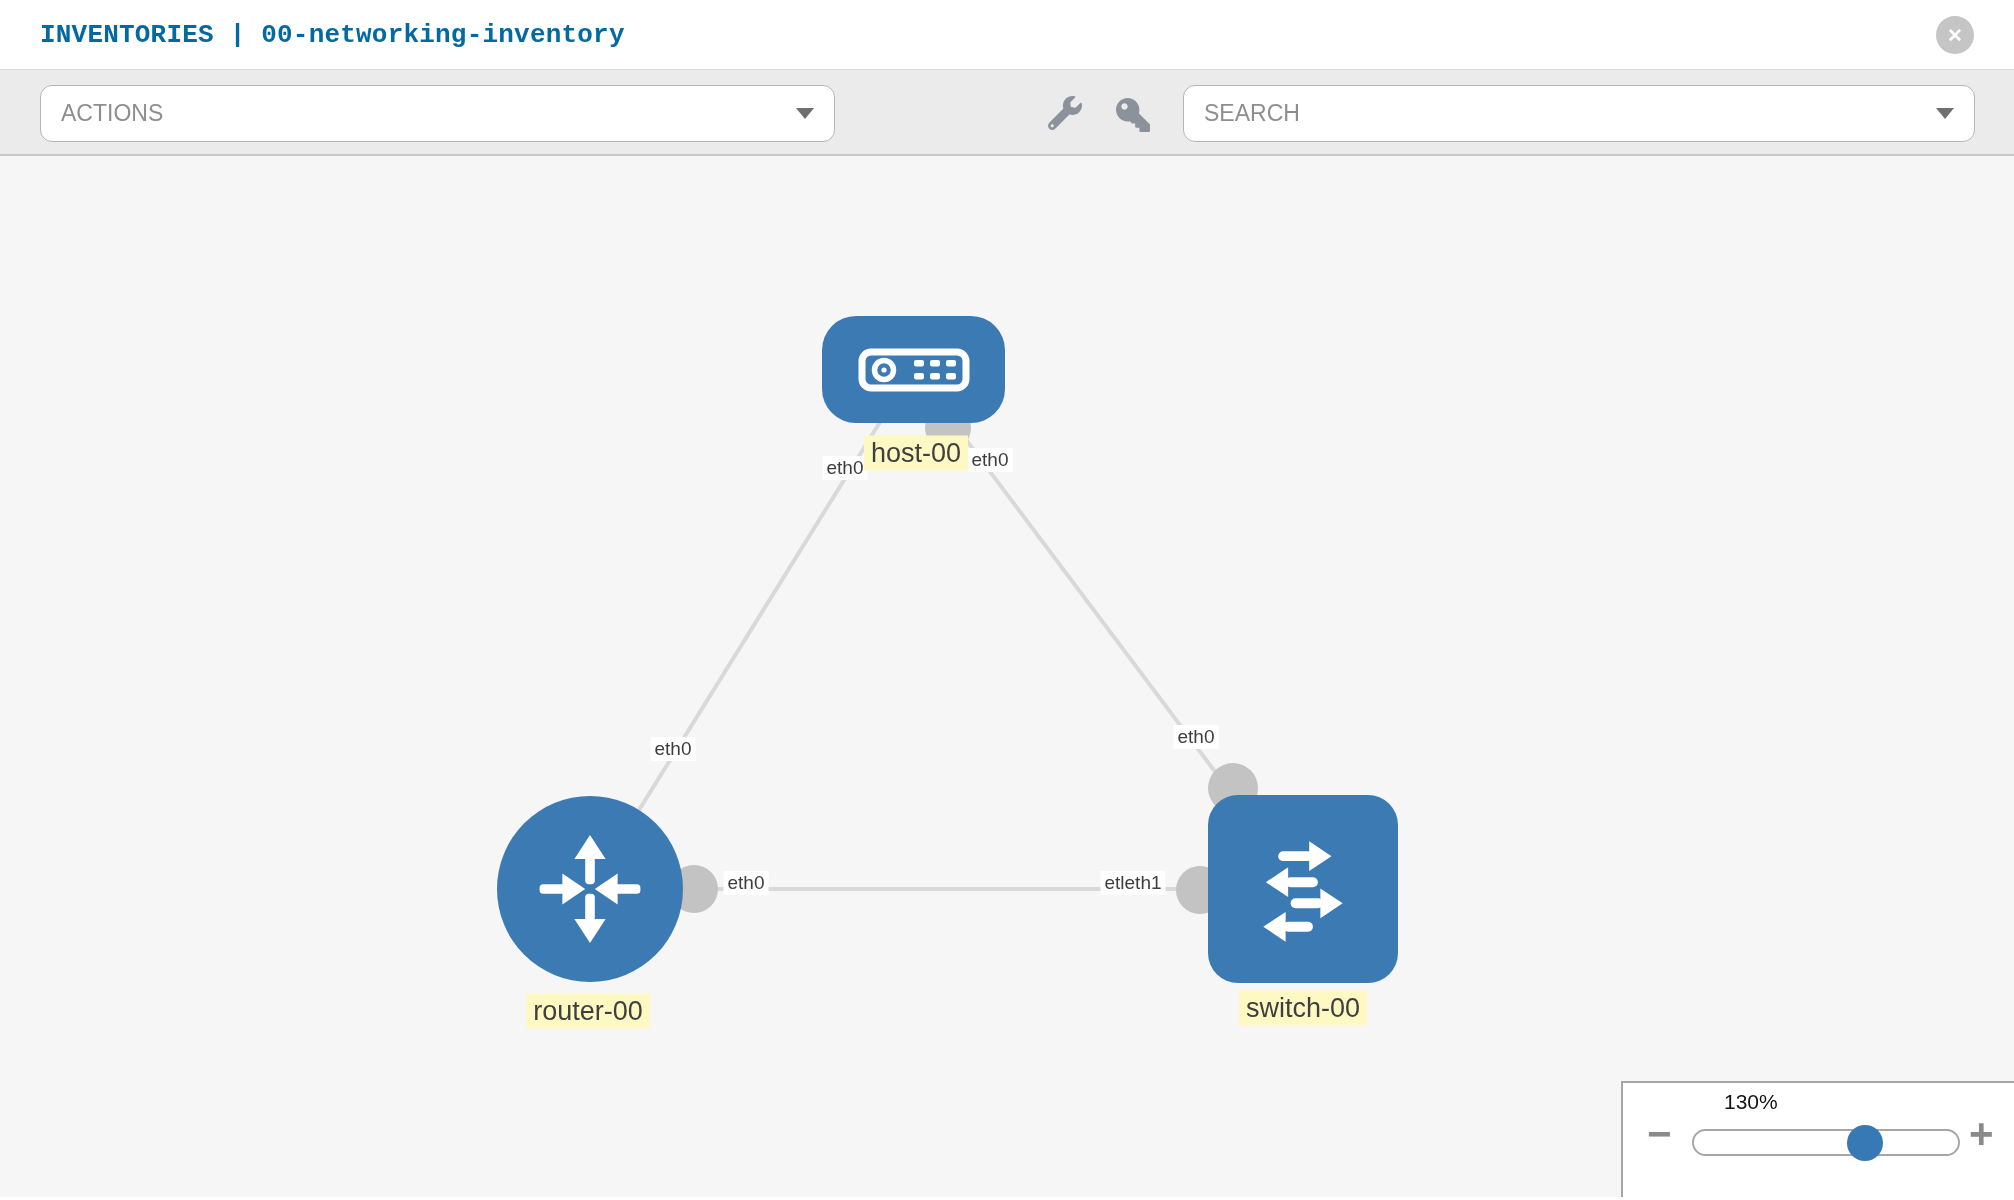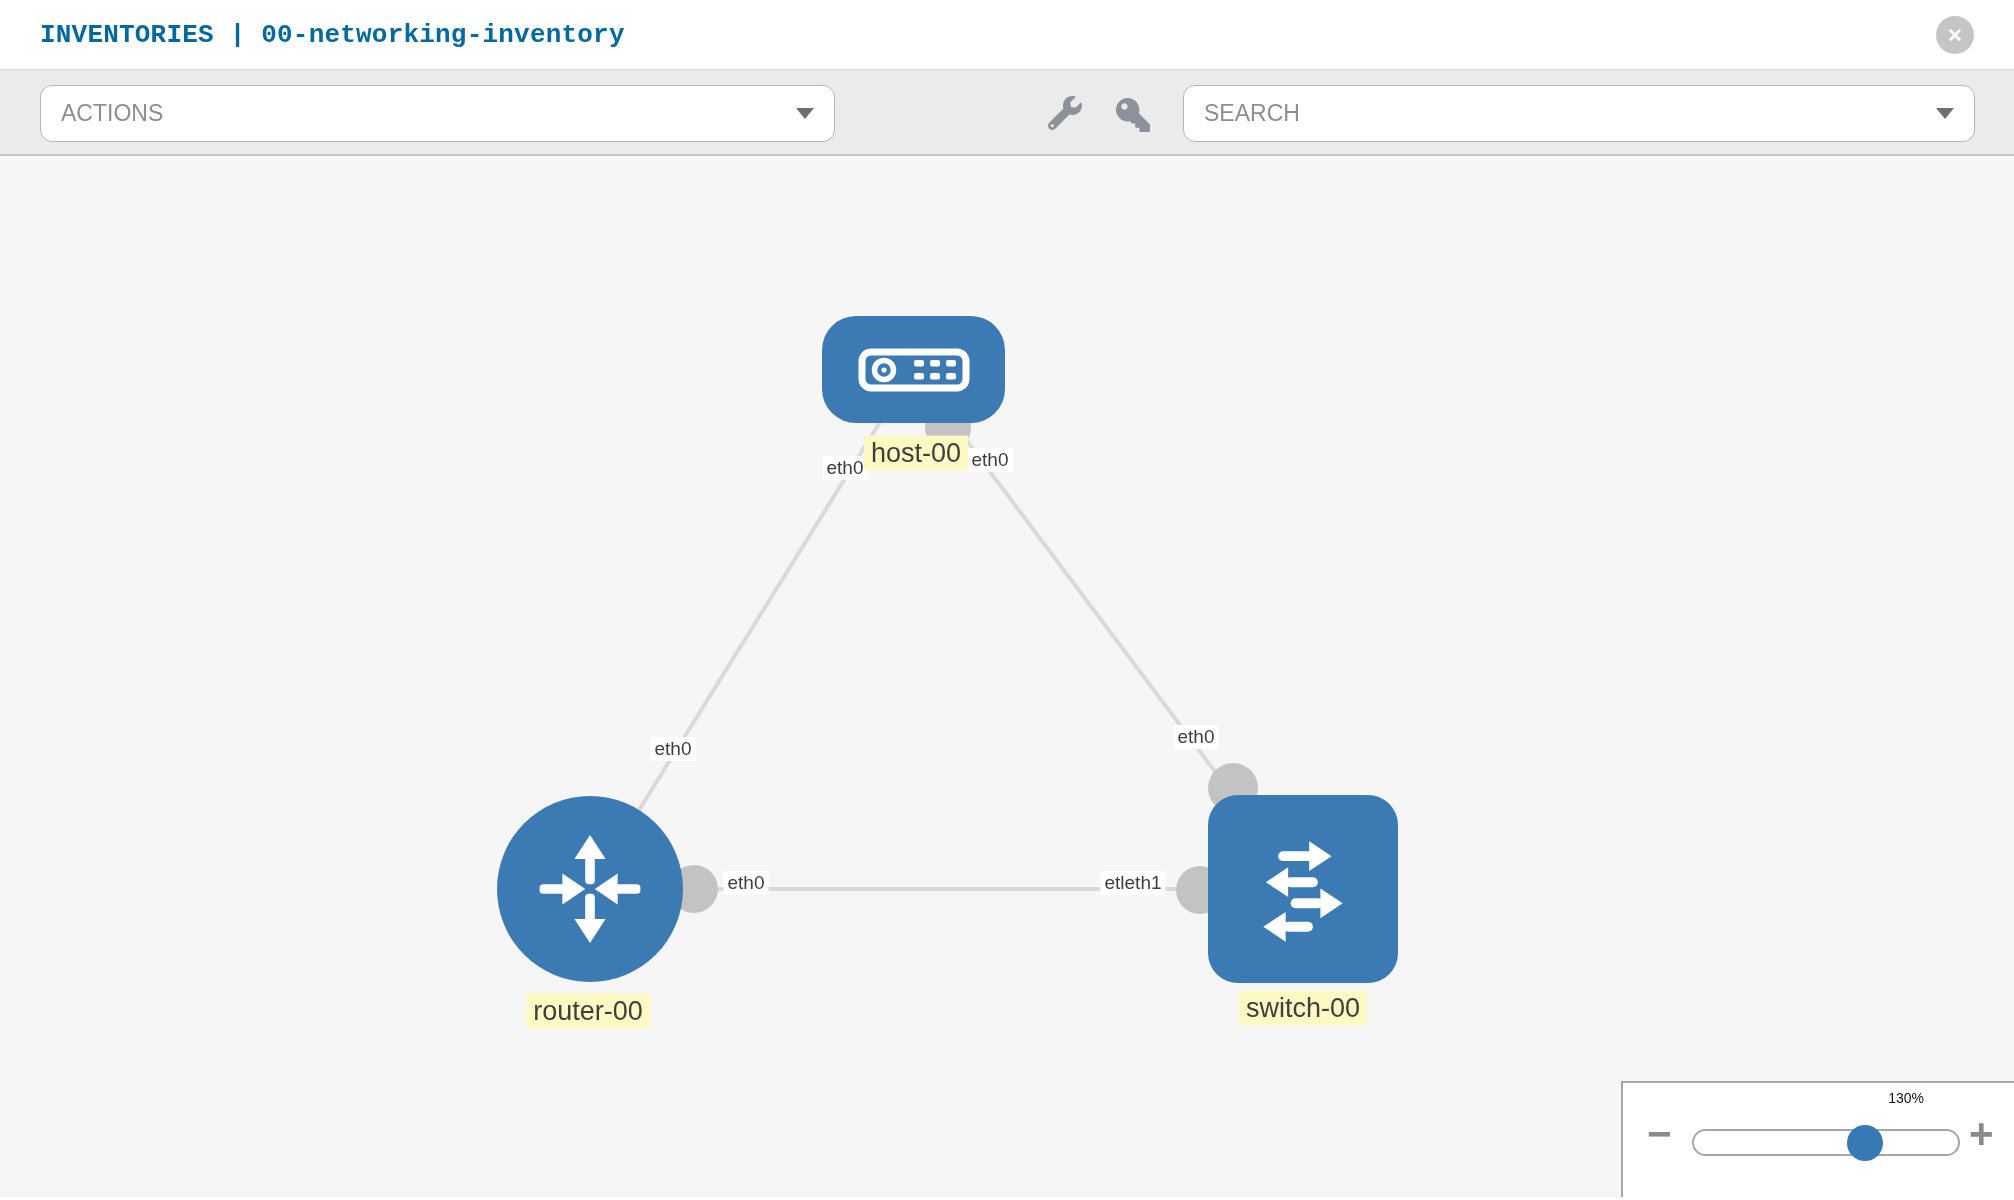--- a/index.html
+++ b/index.html
@@ -62,21 +62,21 @@
     position:absolute; transform:translate(-50%,-50%);
     background:#ffffff; color:#3d3d3d; font-size:19px;
     padding:1px 4px; white-space:nowrap;
   }
 
   
   .zoom-panel {
     position:absolute; left:1621px; top:925px; width:430px; height:300px;
     background:#ffffff; border:2px solid #a6a6a6;
   }
-  .zoom-level { position:absolute; left:101px; top:7px; width:200px; text-align:right; font-size:14px; color:#141414; }
+  .zoom-level { position:absolute; left:101px; top:7px; width:200px; text-align:left; font-size:21px; color:#141414; }
   .zoom-minus { position:absolute; left:24px; top:30px; font-size:42px; font-weight:bold; color:#8a8a8a; line-height:42px; cursor:pointer; user-select:none; }
   .zoom-plus  { position:absolute; left:346px; top:30px; font-size:42px; font-weight:bold; color:#8a8a8a; line-height:42px; cursor:pointer; user-select:none; }
   .zoom-track {
     position:absolute; left:69px; top:46px; width:268px; height:27px;
     background:#ffffff; border:2px solid #a6a6a6; border-radius:15px; cursor:pointer;
   }
   .zoom-handle {
     position:absolute; left:224px; top:42px; width:36px; height:36px;
     border-radius:50%; background:#3779b5; cursor:grab;
   }

